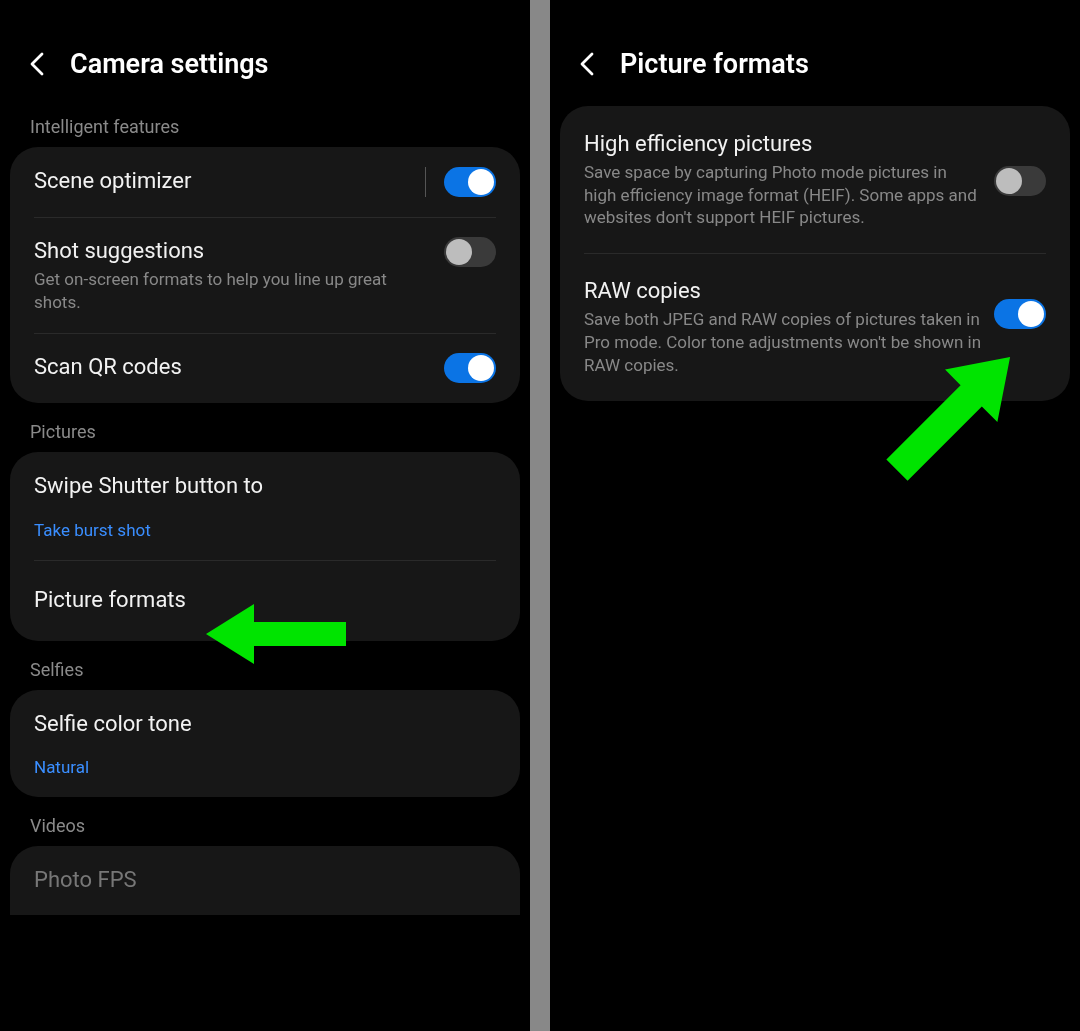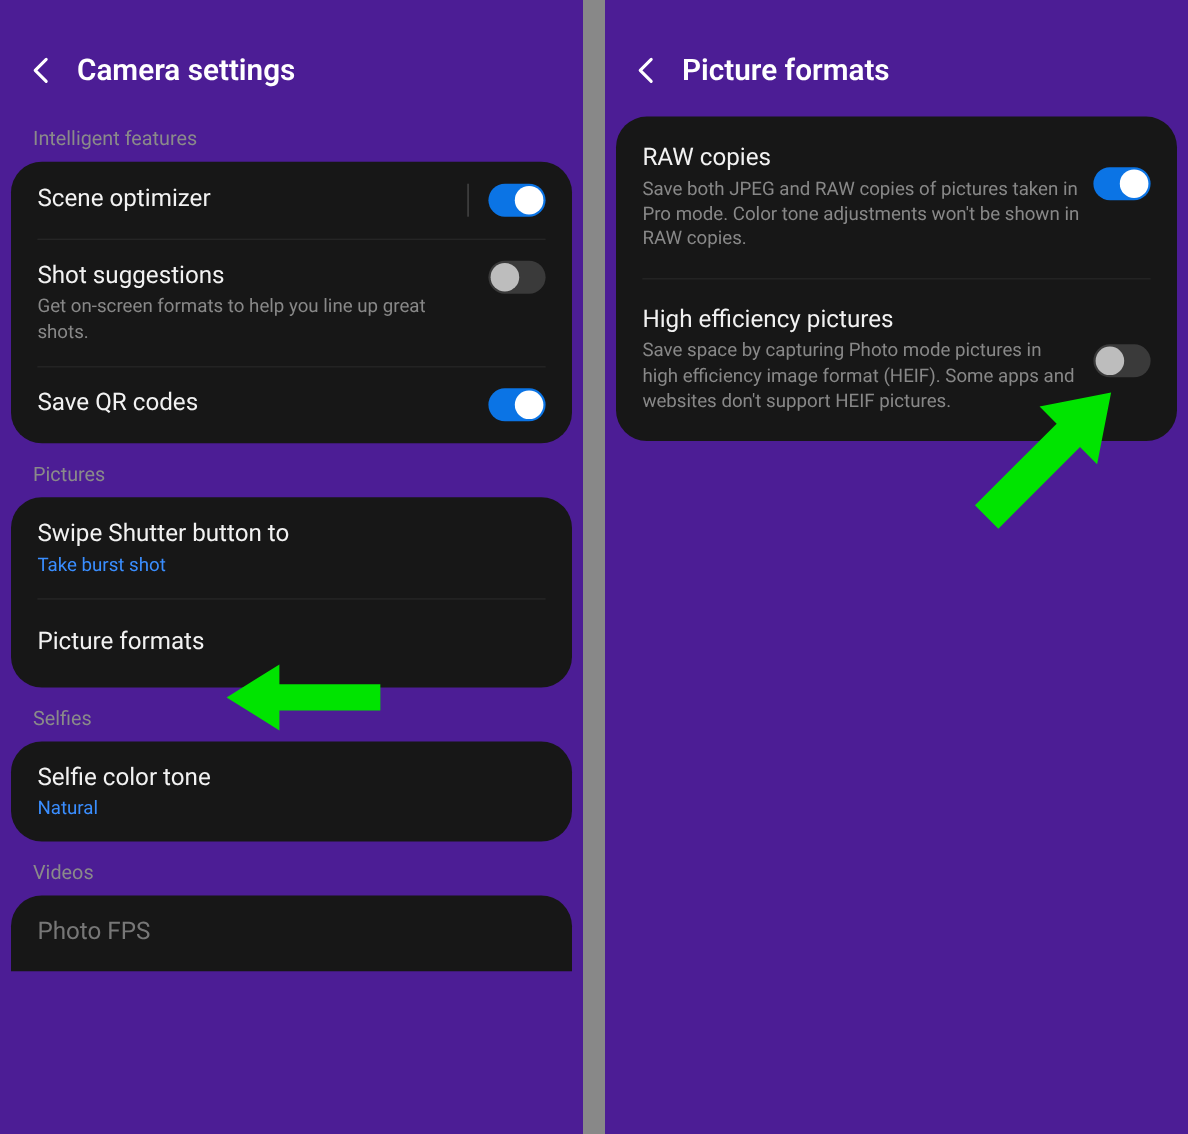--- a/index.html
+++ b/index.html
@@ -6,21 +6,21 @@
   body {
     background: #888;
     font-family: -apple-system, BlinkMacSystemFont, "Segoe UI", Roboto, sans-serif;
     width: 1080px;
     height: 1031px;
     overflow: hidden;
     display: flex;
     gap: 20px;
   }
   .phone {
-    background: #4c1d95;
+    background: #000000;
     position: relative;
     overflow: hidden;
   }
   .phone.left  { width: 530px; height: 1031px; }
   .phone.right { width: 530px; height: 1031px; }
 
   .header {
     display: flex;
     align-items: center;
     padding: 48px 24px 18px 24px;
@@ -75,21 +75,21 @@
   }
   .row-sub {
     color: #888;
     font-size: 17px;
     line-height: 1.35;
     margin-top: 2px;
   }
   .row-val {
     color: #3a8eff;
     font-size: 17px;
-    margin-top: 3px;
+    margin-top: 19px;
   }
 
   .vbar {
     width: 1px;
     height: 30px;
     background: #555;
     margin-right: 18px;
   }
 
   .toggle {
@@ -151,21 +151,21 @@
       <div class="row-text">
         <div class="row-title">Shot suggestions</div>
         <div class="row-sub">Get on-screen formats to help you line up great shots.</div>
       </div>
       <div class="toggle off">
           <div class="knob"></div>
         </div>
     </div>
     <div class="row">
       <div class="row-text">
-          <div class="row-title">Save QR codes</div>
+          <div class="row-title">Scan QR codes</div>
         </div>
       <div class="toggle on">
           <div class="knob"></div>
         </div>
     </div>
   </div>
 
   <div class="section-label">Pictures</div>
   <div class="card">
     <div class="row">
@@ -216,33 +216,33 @@
       <svg width="20" height="28" viewBox="0 0 20 28">
           <polyline class="chev" points="14,4 4,14 14,24"></polyline>
         </svg>
     </div>
     <div class="title">Picture formats</div>
   </div>
 
   <div class="card" style="margin-top:8px;">
     <div class="row" style="align-items:flex-start; padding-top:24px; padding-bottom:24px;">
       <div class="row-text">
+        <div class="row-title">High efficiency pictures</div>
+        <div class="row-sub">Save space by capturing Photo mode pictures in high efficiency image format (HEIF). Some apps and websites don't support HEIF pictures.</div>
+      </div>
+      <div class="toggle off" style="margin-top:36px;">
+          <div class="knob"></div>
+        </div>
+    </div>
+    <div class="row" style="align-items:flex-start; padding-top:24px; padding-bottom:24px;">
+      <div class="row-text">
         <div class="row-title">RAW copies</div>
         <div class="row-sub">Save both JPEG and RAW copies of pictures taken in Pro mode. Color tone adjustments won't be shown in RAW copies.</div>
       </div>
       <div class="toggle on" style="margin-top:22px;">
-          <div class="knob"></div>
-        </div>
-    </div>
-    <div class="row" style="align-items:flex-start; padding-top:24px; padding-bottom:24px;">
-      <div class="row-text">
-        <div class="row-title">High efficiency pictures</div>
-        <div class="row-sub">Save space by capturing Photo mode pictures in high efficiency image format (HEIF). Some apps and websites don't support HEIF pictures.</div>
-      </div>
-      <div class="toggle off" style="margin-top:36px;">
           <div class="knob"></div>
         </div>
     </div>
   </div>
 
   <div class="arrow" style="left:315px; top:342px;">
     <svg width="170" height="150" viewBox="0 0 170 150">
       <g fill="#00e400" transform="rotate(-45 85 75)">
         <polygon points="10,60 10,90 115,90 115,112 170,75 115,38 115,60"></polygon>
       </g>

